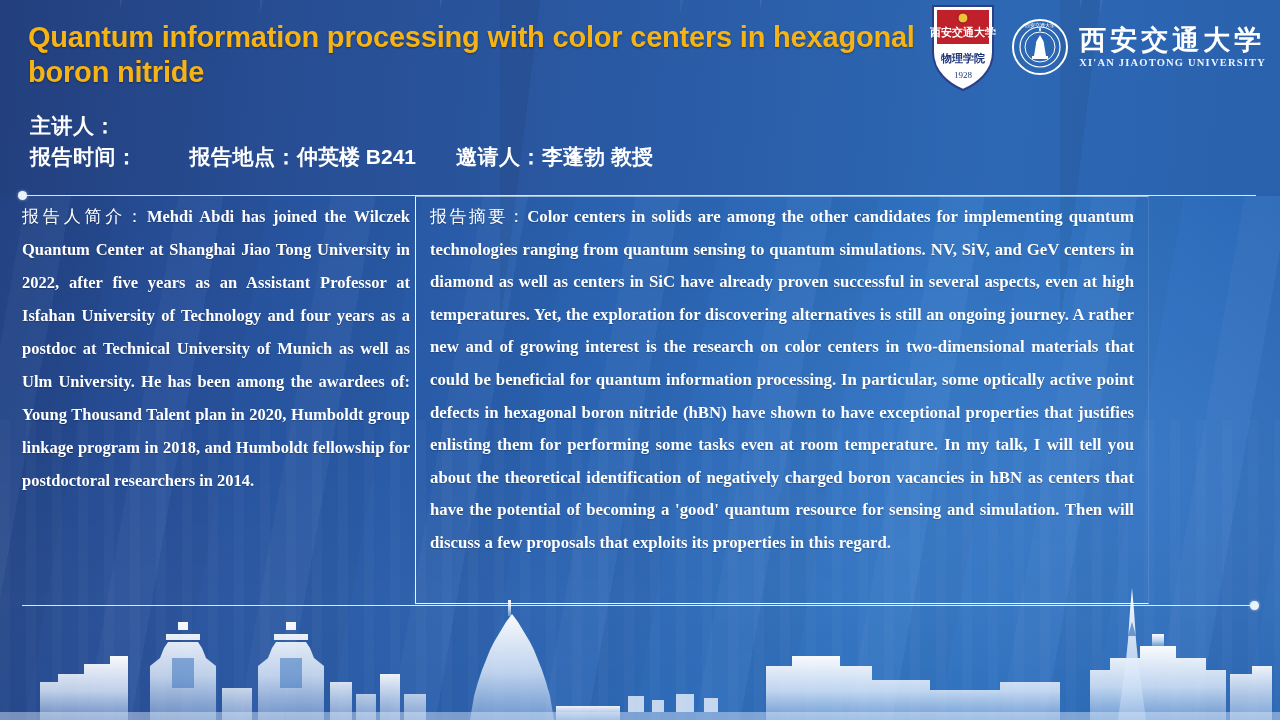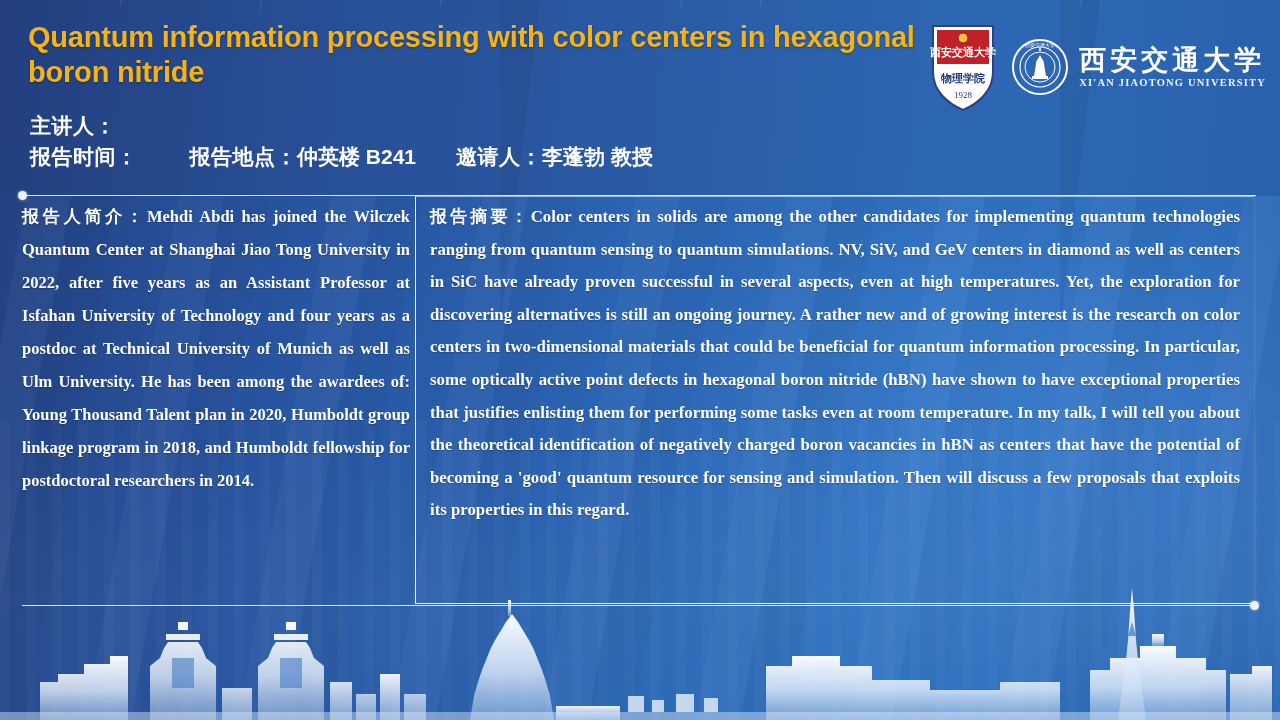--- a/index.html
+++ b/index.html
@@ -70,21 +70,21 @@
     position: absolute;
     left: 28px; top: 20px; width: 900px;
     color: #F5B316;
     font-size: 29px;
     font-weight: bold;
     line-height: 1.22;
     letter-spacing: -0.2px;
     text-shadow: 0 1px 2px rgba(0,0,0,.35);
   }
 
-  .logos { position:absolute; right: 14px; top: 20px; display:flex; align-items:center; gap: 14px; }
+  .logos { position:absolute; right: 14px; top: 0; display:flex; align-items:center; gap: 14px; }
 
   .shield { position:relative; width:68px; height:94px; }
   .xjtu-logo { display:flex; align-items:center; gap:10px; }
   .xjtu-seal { width:58px; height:58px; }
   .xjtu-word { display:flex; flex-direction:column; justify-content:center; }
   .xjtu-cn {
     color:#ffffff; font-size:27px; font-weight:bold; letter-spacing:4px;
     font-family:"Liberation Serif", serif; line-height:1.05;
   }
   .xjtu-en {
@@ -120,21 +120,21 @@
   .bottom-line {
     position:absolute; left: 22px; top: 605px; width: 1232px; height:1px;
     background: rgba(255,255,255,.85);
   }
 
   .bio-box {
     position:absolute; left: 18px; top: 198px; width: 388px; height: 400px;
     padding: 2px 4px 0 4px;
   }
   .abs-box {
-    position:absolute; left: 415px; top: 196px; width: 840px; height: 408px;
+    position:absolute; left: 415px; top: 196px; width: 734px; height: 408px;
     border-left: 1.4px solid rgba(255,255,255,.92);
     border-right: 1.4px solid rgba(255,255,255,.10);
     border-top: 1.4px solid rgba(255,255,255,.55);
     border-bottom: 1.4px solid rgba(255,255,255,.92);
     box-sizing: border-box;
     padding: 4px 14px 0 14px;
   }
 
   .body-text {
     color:#ffffff;
@@ -142,21 +142,21 @@
     font-weight: bold;
     text-align: justify;
     text-justify: inter-word;
     text-shadow: 0 1px 1px rgba(0,0,0,.25);
   }
   .bio-box .body-text { font-size: 16.5px; line-height: 33px; }
   .abs-box .body-text { font-size: 16.8px; line-height: 32.6px; }
 
   .cn-head {
     font-family:"Liberation Sans", sans-serif;
-    font-weight:bold;
+    font-weight:normal;
     letter-spacing:.5px;
   }
   .bio-box .cn-head { font-size: 17px; }
   .abs-box .cn-head { font-size: 17px; }
 </style>
 </head>
 <body>
 
 <div id="poster">
 

